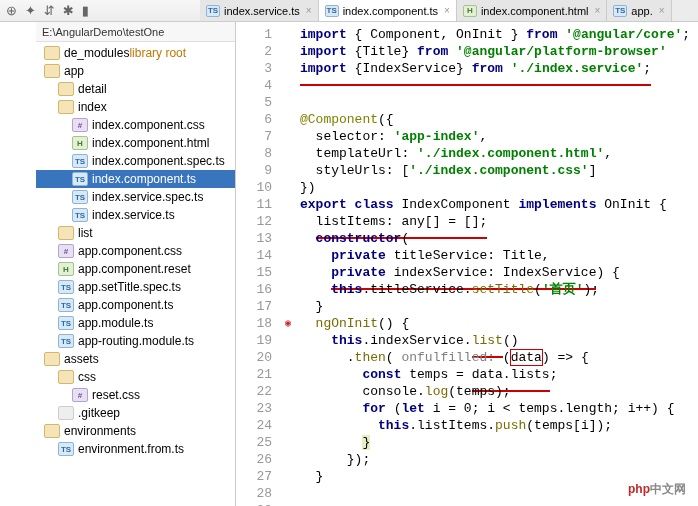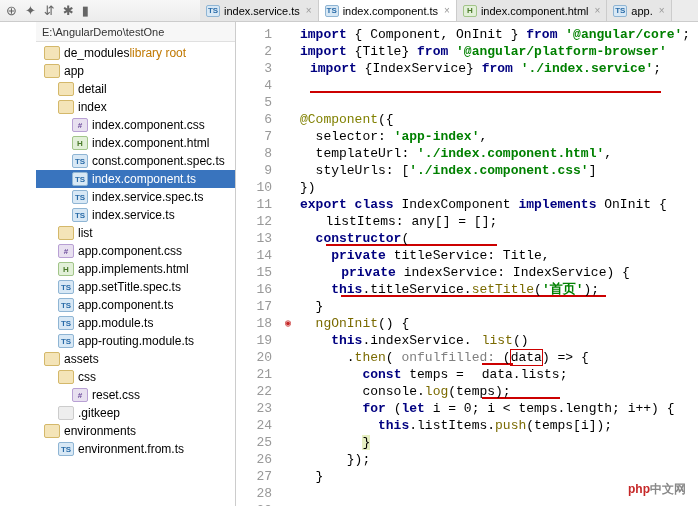--- a/index.html
+++ b/index.html
@@ -30,21 +30,21 @@
   .editor { flex: 1; display: flex; background: #fff; font-family: Consolas, "Courier New", monospace; font-size: 13px; line-height: 17px; overflow: hidden; position: relative; }
   .gutter { width: 44px; text-align: right; color: #999; padding: 4px 8px 4px 0; background: #fff; user-select: none; }
   .marks { width: 16px; padding-top: 4px; }
   .marks .mk { height: 17px; display: flex; align-items: center; justify-content: center; font-size: 10px; }
   .code { flex: 1; padding: 4px 0 4px 4px; white-space: pre; position: relative; }
   .kw { color: #000080; font-weight: bold; }
   .str { color: #008000; font-weight: bold; }
   .fn { color: #7a6a00; }
   .param { color: #808080; text-align: center; }
   .ann { color: #808000; }
-  .ul-red { border-bottom: 2px solid #c00; padding-bottom: 15px; margin-left: 10px; }
+  .ul-red { border-bottom: 2px solid #c00; padding-bottom: 8px; }
   .box-red { outline: 1px solid #c00; outline-offset: 0; }
   .hl { background: #e6efc2; }
   .watermark { position: absolute; right: 8px; bottom: 6px; font-size: 12px; font-weight: bold; color: #888; background: rgba(255,255,255,.7); padding: 2px 4px; }
   .watermark .red { color: #c62828; }
 </style>
 </head>
 <body>
 
 <div class="main" style="height:506px; flex-direction:column;">
   <div style="display:flex; height:22px;">
@@ -109,21 +109,21 @@
             <span>index.component.css</span>
           </div>
           <div class="tree-item">
             <span class="ind" style="width:32px"></span>
             <span class="fico fico-html">H</span>
             <span>index.component.html</span>
           </div>
           <div class="tree-item">
             <span class="ind" style="width:32px"></span>
             <span class="fico fico-ts">TS</span>
-            <span>const.component.spec.ts</span>
+            <span>index.component.spec.ts</span>
           </div>
           <div class="tree-item sel">
             <span class="ind" style="width:32px"></span>
             <span class="fico fico-ts">TS</span>
             <span>index.component.ts</span>
           </div>
           <div class="tree-item">
             <span class="ind" style="width:32px"></span>
             <span class="fico fico-ts">TS</span>
             <span>index.service.spec.ts</span>
@@ -139,21 +139,21 @@
             <span>list</span>
           </div>
           <div class="tree-item">
             <span class="ind" style="width:18px"></span>
             <span class="fico fico-css">#</span>
             <span>app.component.css</span>
           </div>
           <div class="tree-item">
             <span class="ind" style="width:18px"></span>
             <span class="fico fico-html">H</span>
-            <span>app.implements.html</span>
+            <span>app.component.reset</span>
           </div>
           <div class="tree-item">
             <span class="ind" style="width:18px"></span>
             <span class="fico fico-ts">TS</span>
             <span>app.setTitle.spec.ts</span>
           </div>
           <div class="tree-item">
             <span class="ind" style="width:18px"></span>
             <span class="fico fico-ts">TS</span>
             <span>app.component.ts</span>

